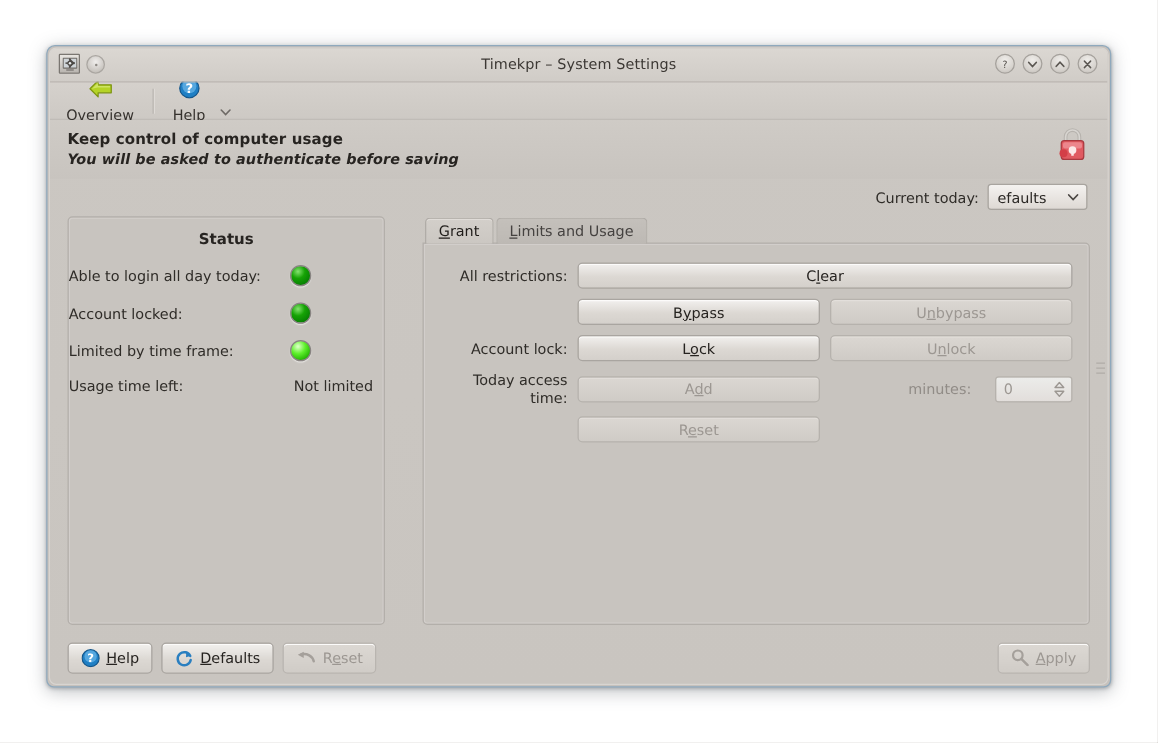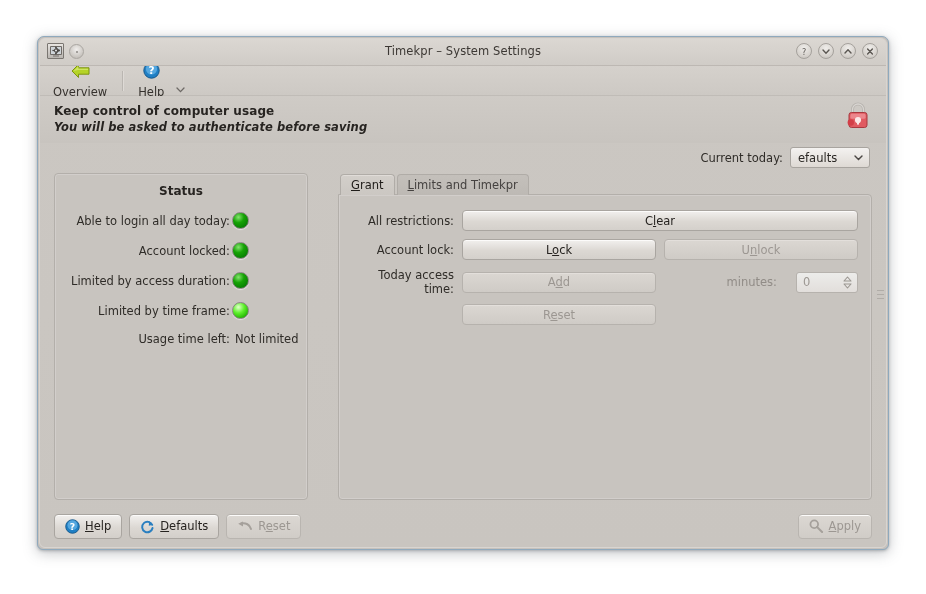--- a/index.html
+++ b/index.html
@@ -125,21 +125,21 @@
   .panel {
     background: #c8c4bf;
     border: 1px solid #b3afaa;
     border-radius: 4px;
     box-shadow: inset 0 0 0 1px #d2cecb;
   }
   #status-panel { width: 290px; height: 327px; padding-top: 10px; }
   #status-title { text-align: center; font-size: 12px; font-weight: bold; color: #272421; margin-bottom: 14px; }
   .status-row { display: flex; align-items: center; margin: 0 0 13px 0; }
   .status-label {
-    width: 177px; text-align: right; padding-right: 2px;
+    width: 177px; text-align: left; padding-right: 2px;
     font-size: 11.5px; color: #2f2c28;
   }
   .led {
     width: 17px; height: 17px; border-radius: 50%;
     border: 1px solid #888481;
     box-shadow: 0 1px 1px rgba(255,255,255,.55);
   }
   .led-on  { background: radial-gradient(circle at 36% 28%, #d5ffbe 4%, #5ff02c 40%, #28b906 75%, #1a8c05); }
   .led-off { background: radial-gradient(circle at 36% 28%, #7fe06a 2%, #16a305 38%, #077f03 78%, #05620a); }
   .status-value { font-size: 11.5px; color: #2f2c28; padding-left: 3px; }
@@ -375,52 +375,58 @@
 
       <div class="status-row">
         <div class="status-label">Able to login all day today:</div>
         <div class="led led-off"></div>
       </div>
       <div class="status-row">
         <div class="status-label">Account locked:</div>
         <div class="led led-off"></div>
       </div>
       <div class="status-row">
-        <div class="status-label">Limited by access duration:</div>
-        <div class="led led-off"></div>
-      </div>
-      <div class="status-row">
         <div class="status-label">Limited by time frame:</div>
         <div class="led led-on"></div>
       </div>
       <div class="status-row">
         <div class="status-label">Usage time left:</div>
         <div class="status-value">Not limited</div>
       </div>
     </div>
 
     <div id="right-col">
       <div id="tabstrip">
         <div class="tab active">
           <u>G</u><span>rant</span>
         </div>
         <div class="tab inactive">
-          <u>L</u><span>imits and Timekpr</span>
+          <u>L</u><span>imits and Usage</span>
         </div>
       </div>
 
       <div id="tabpanel">
 
         <div class="form-row">
           <div class="form-label">All restrictions:</div>
           <div class="btn btn-full">
             <span><span>C</span><u>l</u><span>ear</span></span>
           </div>
         </div>
 
+        <div class="form-row">
+          <div class="form-label"></div>
+          <div class="btn btn-half">
+            <span><span>B</span><u>y</u><span>pass</span></span>
+          </div>
+          <div class="half-gap"></div>
+          <div class="btn btn-half disabled">
+            <span><span>U</span><u>n</u><span>bypass</span></span>
+          </div>
+        </div>
 
         <div class="form-row">
           <div class="form-label">Account lock:</div>
           <div class="btn btn-half">
             <span><span>L</span><u>o</u><span>ck</span></span>
           </div>
           <div class="half-gap"></div>
           <div class="btn btn-half disabled">
             <span><span>U</span><u>n</u><span>lock</span></span>
           </div>

